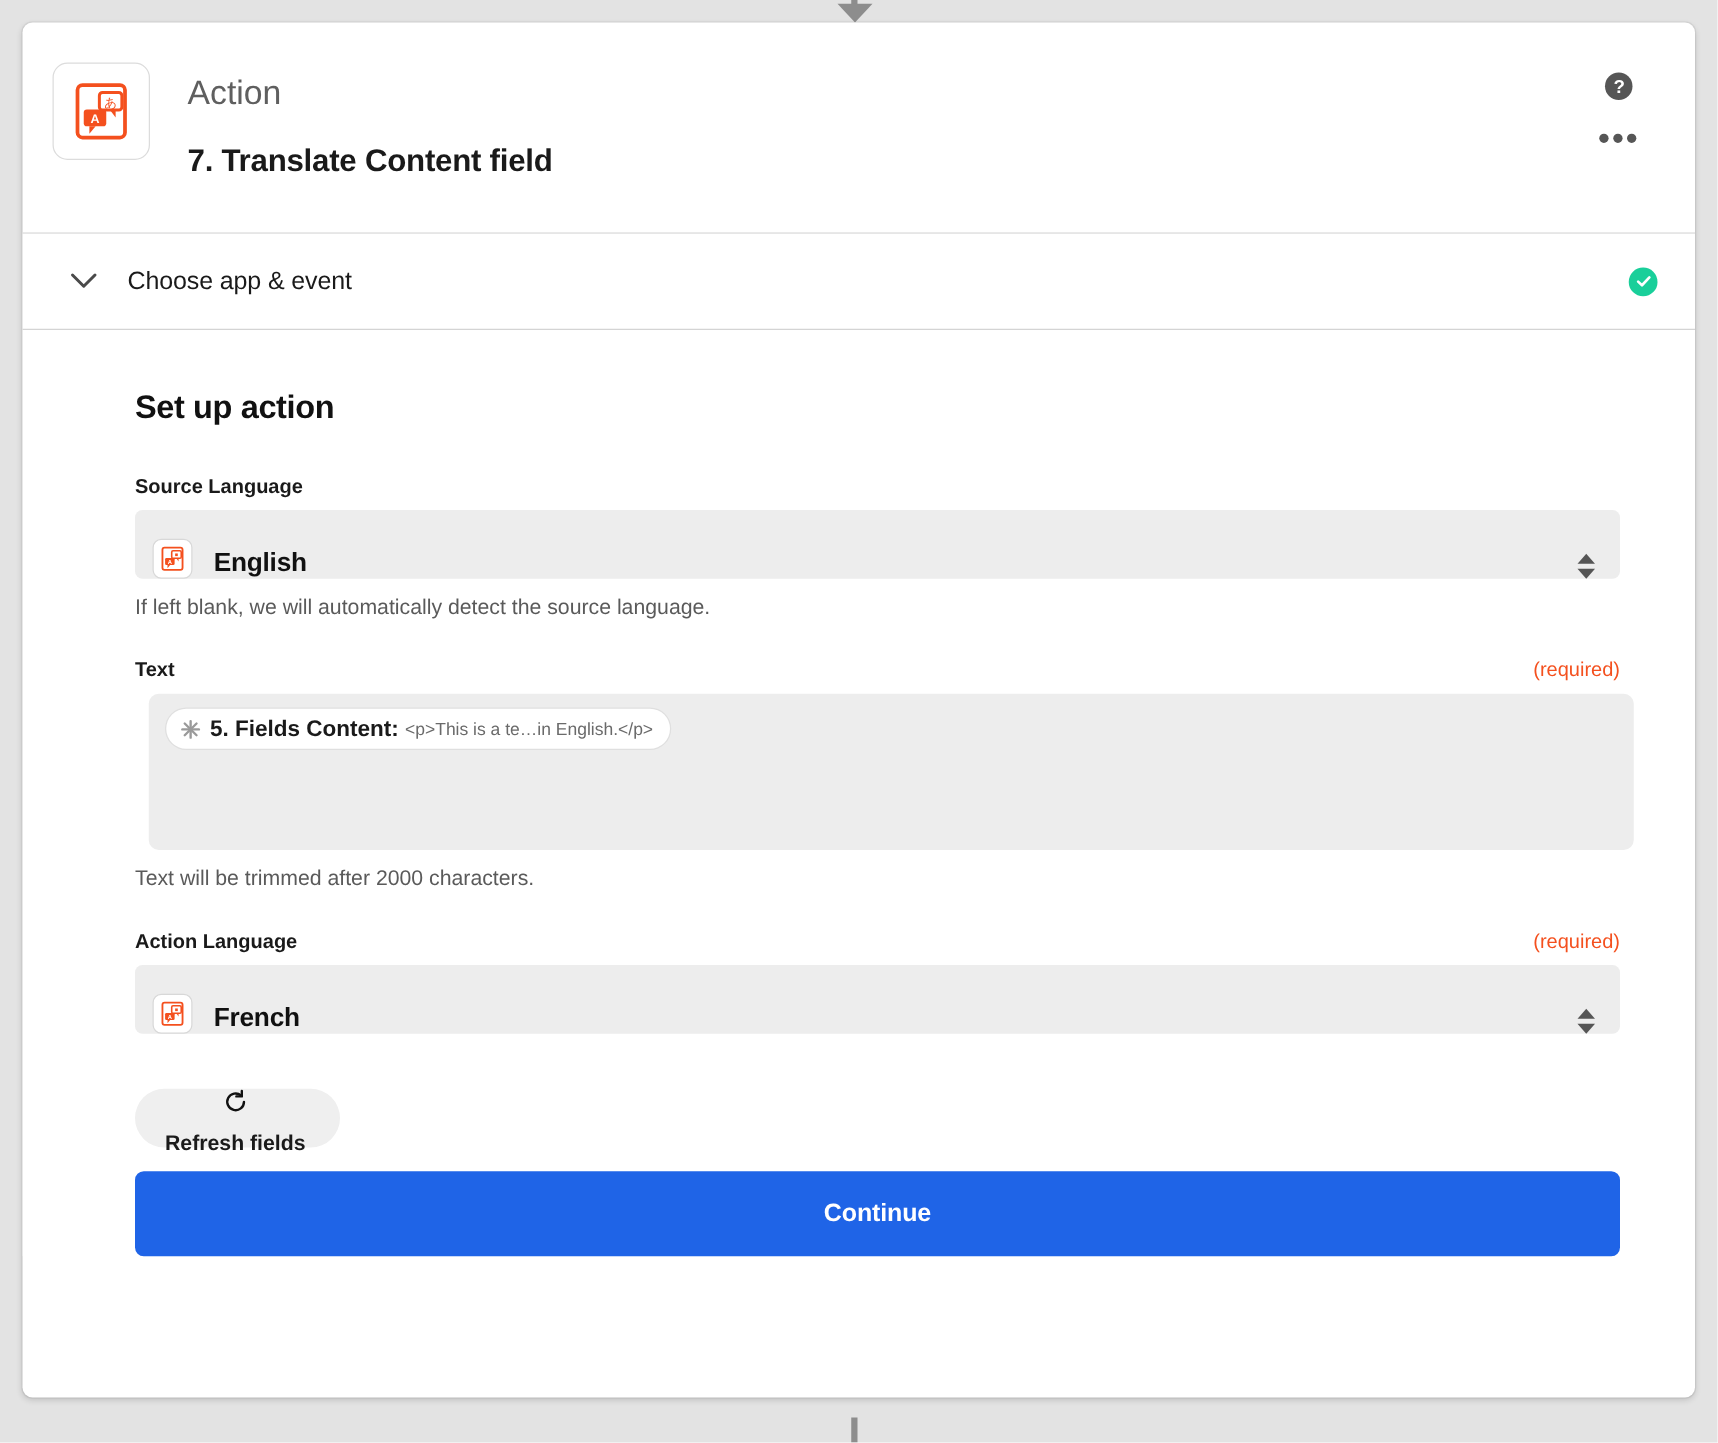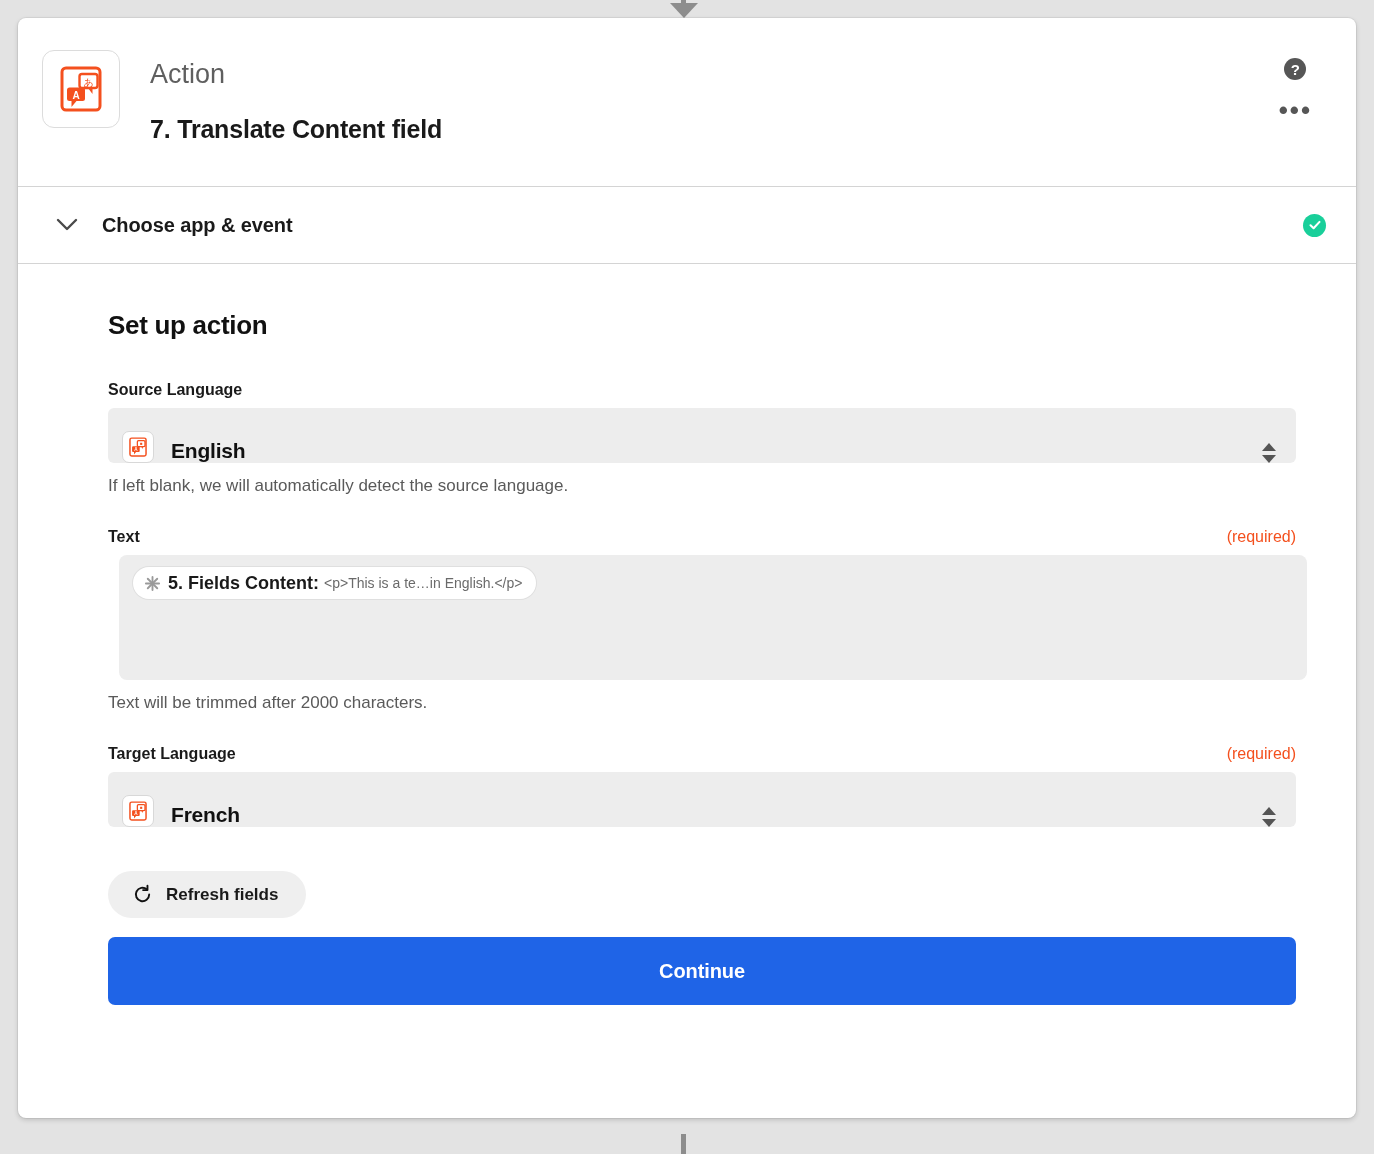--- a/index.html
+++ b/index.html
@@ -149,21 +149,21 @@
     width: 26px;
     height: 26px;
     display: flex;
     align-items: center;
     justify-content: center;
     color: #4a4a4a;
     flex: 0 0 auto;
   }
   .section-title {
     font-size: 20px;
-    font-weight: 700;
+    font-weight: 400;
     color: #1a1a1a;
     margin-left: 22px;
     letter-spacing: -0.1px;
   }
   .section-spacer { flex: 1 1 auto; }
   .check-badge {
     width: 23px; height: 23px;
     border-radius: 50%;
     background: #19cf9a;
     display: flex;
@@ -308,20 +308,21 @@
     height: 47px;
     display: inline-flex;
     align-items: center;
     gap: 13px;
     background: #efefef;
     border: none;
     border-radius: 24px;
     padding: 0 28px 0 24px;
     cursor: pointer;
     font-family: inherit;
+    flex-direction: column;
   }
   .refresh-label {
     font-size: 17px;
     font-weight: 700;
     color: #1a1a1a;
   }
 
   .continue-btn {
     margin-top: 19px;
     width: 1188px;
@@ -445,21 +446,21 @@
           <span class="token-label">5. Fields Content:</span>
           <span class="token-value">&lt;p&gt;This is a te…in English.&lt;/p&gt;</span>
         </span>
       </div>
       <div class="helper-text">Text will be trimmed after 2000 characters.</div>
     </div>
 
     
     <div class="field-block">
       <div class="field-label-row">
-        <span class="field-label">Target Language</span>
+        <span class="field-label">Action Language</span>
         <span class="field-required">(required)</span>
       </div>
       <div class="select-box">
         <span class="mini-icon-box">
           <svg width="22" height="22" viewBox="0 0 52 52" aria-hidden="true">
             <rect x="7" y="5" width="38" height="42" rx="4" fill="none" stroke="#f4501e" stroke-width="3.5"></rect>
             <rect x="24.5" y="11" width="18" height="14" rx="2.5" fill="#ffffff" stroke="#f4501e" stroke-width="3"></rect>
             <path d="M33 25 L37.5 31 L37.5 25 Z" fill="#f4501e"></path>
             <rect x="31" y="16" width="5" height="5" fill="#f4501e"></rect>
             <rect x="12" y="24.5" width="18" height="13.5" rx="2.5" fill="#f4501e"></rect>

